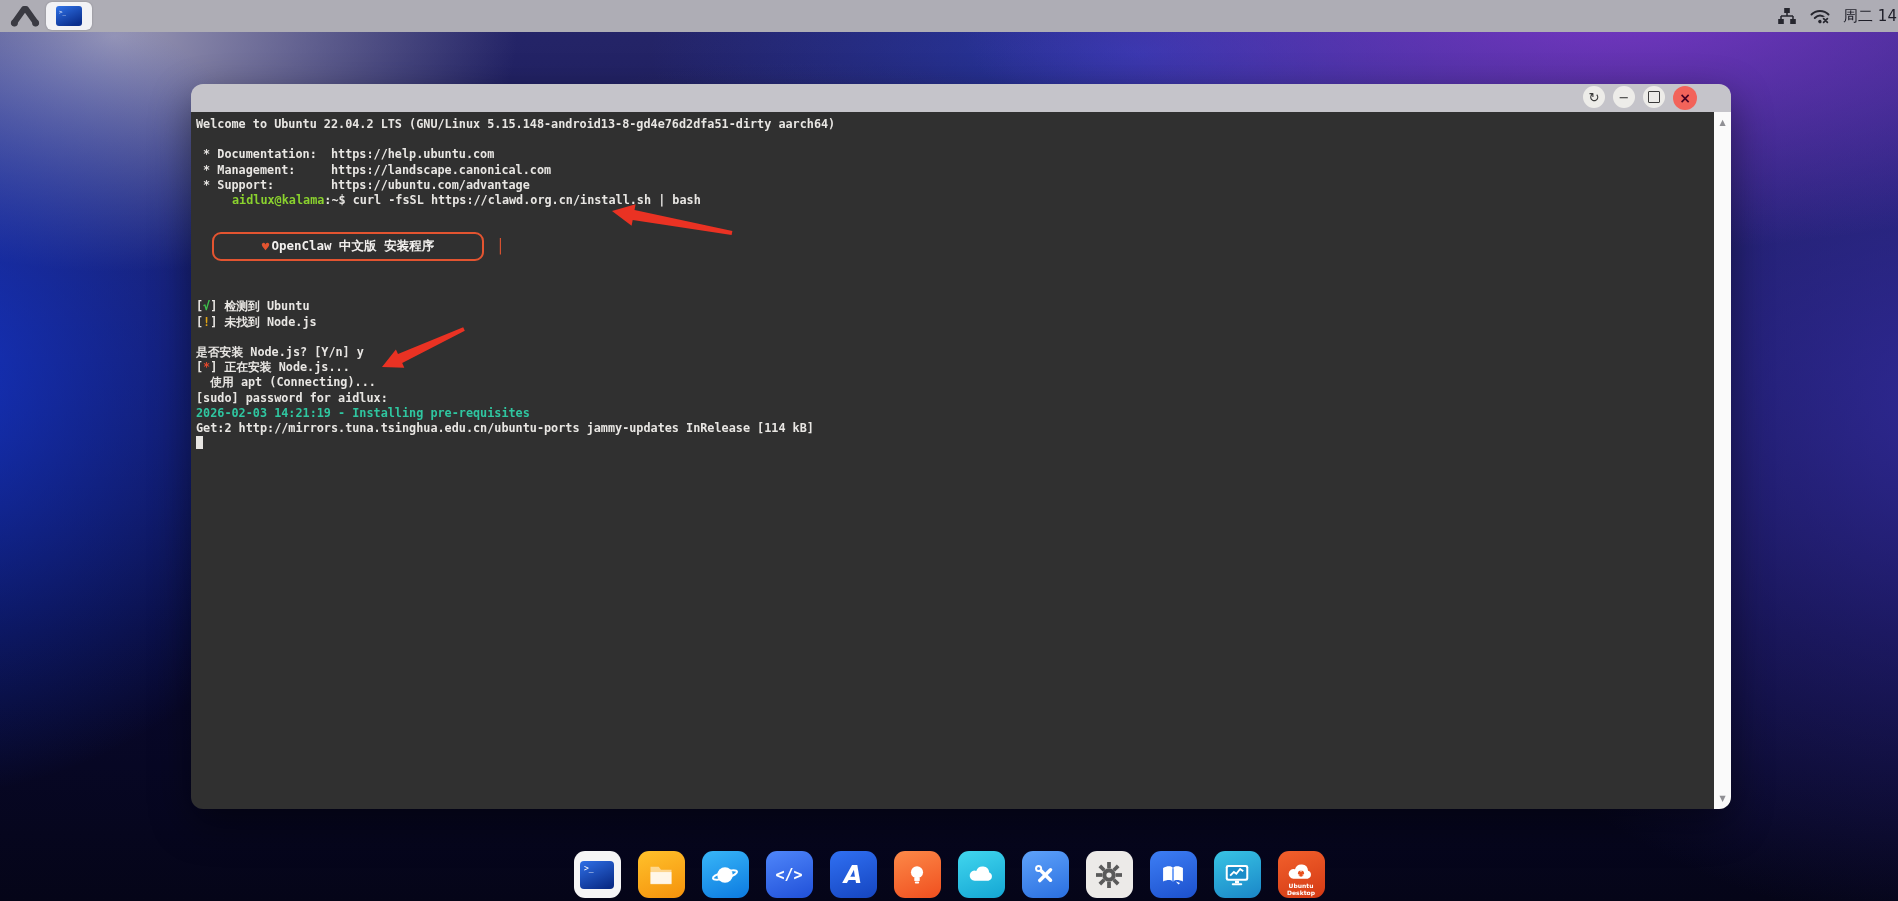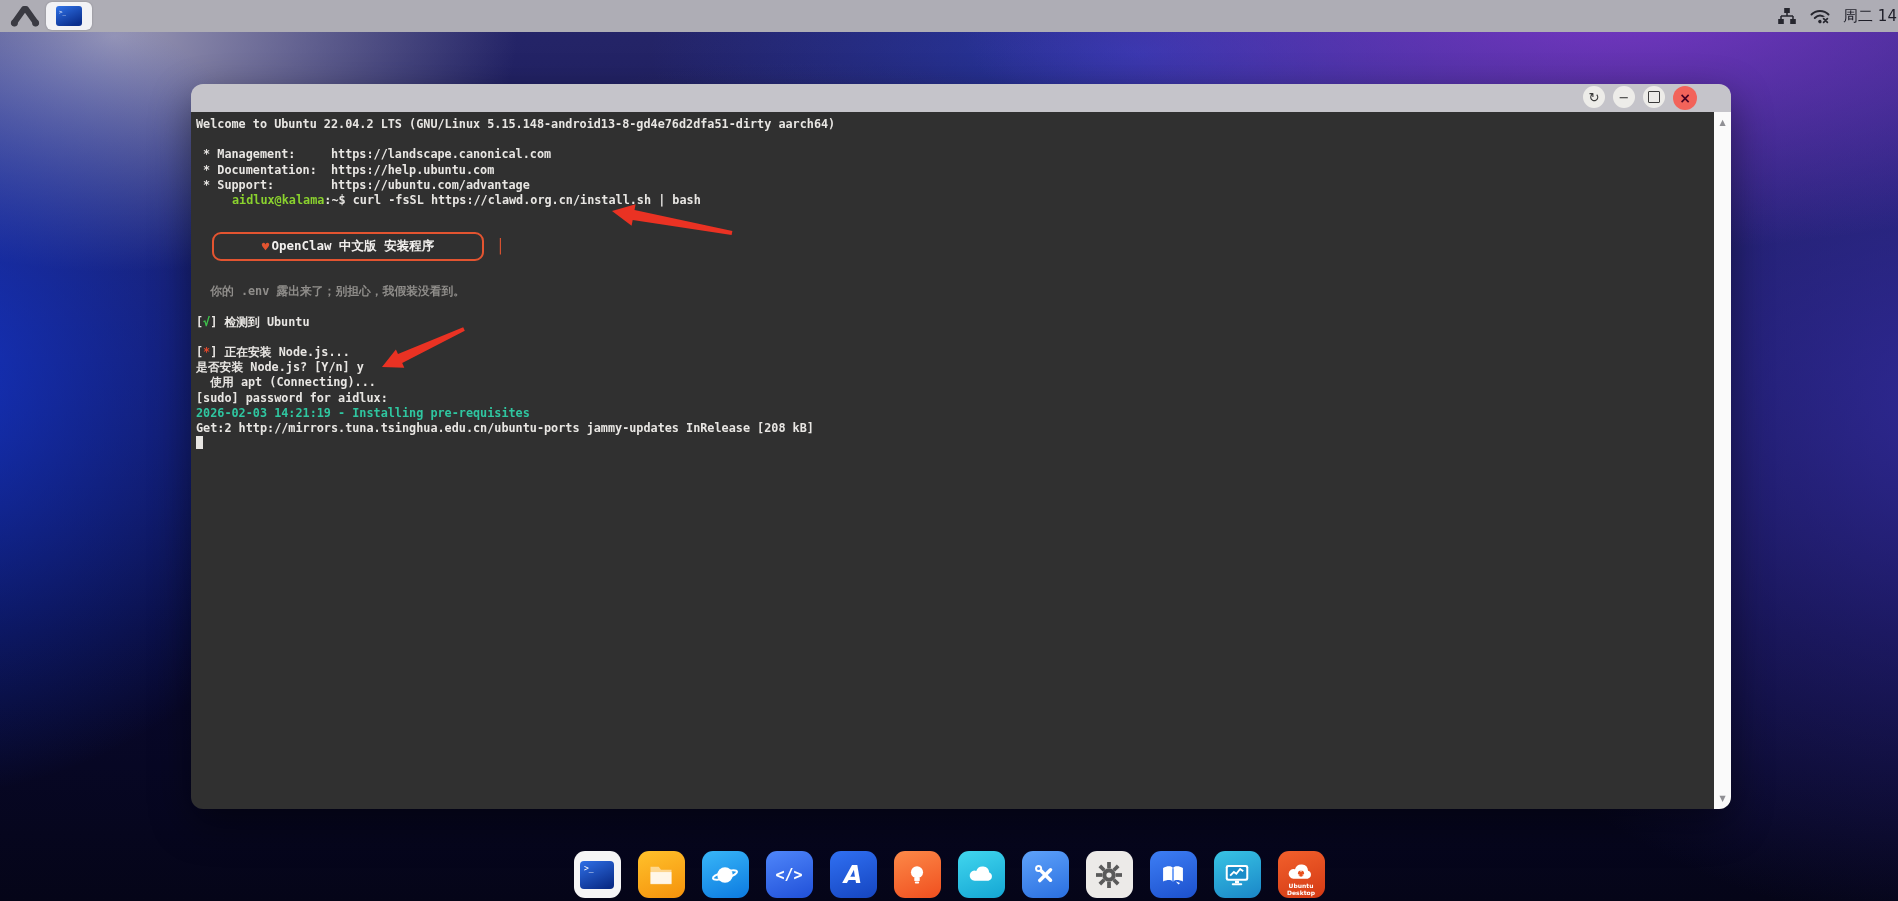--- a/index.html
+++ b/index.html
@@ -101,43 +101,43 @@
         </div>
       <div class="ctl close">
           <span>×</span>
         </div>
     </div>
   </div>
   <div class="termbody">
     <div id="term-lines">
         <div class="term-line"><span style="color: rgb(232, 230, 227);">Welcome to Ubuntu 22.04.2 LTS (GNU/Linux 5.15.148-android13-8-gd4e76d2dfa51-dirty aarch64)</span></div>
         <div class="term-line">&nbsp;</div>
+        <div class="term-line"><span style="color: rgb(232, 230, 227);"> * Documentation:  https://help.ubuntu.com</span></div>
         <div class="term-line"><span style="color: rgb(232, 230, 227);"> * Management:     https://landscape.canonical.com</span></div>
-        <div class="term-line"><span style="color: rgb(232, 230, 227);"> * Documentation:  https://help.ubuntu.com</span></div>
         <div class="term-line"><span style="color: rgb(232, 230, 227);"> * Support:        https://ubuntu.com/advantage</span></div>
         <div class="term-line"><span style="color: rgb(138, 210, 46); margin-left: 36px;">aidlux@kalama</span><span style="color: rgb(232, 230, 227);">:~$ curl -fsSL https://clawd.org.cn/install.sh | bash</span></div>
         <div class="term-line">&nbsp;</div>
         <div class="box-row">
           <div class="openclaw-box" style="border-color: rgb(227, 84, 48);">
             <span style="color: rgb(227, 84, 48);">♥</span>
             <span>OpenClaw 中文版 安装程序</span>
           </div>
           <span class="box-sep" style="color: rgb(227, 84, 48);">│</span>
         </div>
         <div class="term-line">&nbsp;</div>
-        <div class="term-line"><span style="color: rgb(143, 141, 138);">  你的 .env 露出来了；别担心，我假装没看到。</span></div>
         <div class="term-line">&nbsp;</div>
         <div class="term-line"><span style="color: rgb(232, 230, 227);">[</span><span style="color: rgb(63, 194, 76);">√</span><span style="color: rgb(232, 230, 227);">] 检测到 Ubuntu</span></div>
-        <div class="term-line">&nbsp;</div>
+        <div class="term-line"><span style="color: rgb(232, 230, 227);">[</span><span style="color: rgb(224, 164, 20);">!</span><span style="color: rgb(232, 230, 227);">] 未找到 Node.js</span></div>
+        <div class="term-line">&nbsp;</div>
+        <div class="term-line"><span style="color: rgb(232, 230, 227);">是否安装 Node.js? [Y/n] y</span></div>
         <div class="term-line"><span style="color: rgb(232, 230, 227);">[</span><span style="color: rgb(226, 71, 43);">*</span><span style="color: rgb(232, 230, 227);">] 正在安装 Node.js...</span></div>
-        <div class="term-line"><span style="color: rgb(232, 230, 227);">是否安装 Node.js? [Y/n] y</span></div>
         <div class="term-line"><span style="color: rgb(232, 230, 227);">  使用 apt (Connecting)...</span></div>
         <div class="term-line"><span style="color: rgb(232, 230, 227);">[sudo] password for aidlux:</span></div>
         <div class="term-line"><span style="color: rgb(47, 198, 160);">2026-02-03 14:21:19 - Installing pre-requisites</span></div>
-        <div class="term-line"><span style="color: rgb(232, 230, 227);">Get:2 http://mirrors.tuna.tsinghua.edu.cn/ubuntu-ports jammy-updates InRelease [208 kB]</span></div>
+        <div class="term-line"><span style="color: rgb(232, 230, 227);">Get:2 http://mirrors.tuna.tsinghua.edu.cn/ubuntu-ports jammy-updates InRelease [114 kB]</span></div>
         <div class="term-line"><span class="cursor" style="background: rgb(232, 230, 227);"></span></div>
       </div>
   </div>
   <div class="scrollbar">
     <div class="sb-arrow" style="top:6px;">▲</div>
     <div class="sb-arrow" style="bottom:6px;">▼</div>
   </div>
 </div>
 
 <svg class="arrows" viewBox="0 0 1898 901">

